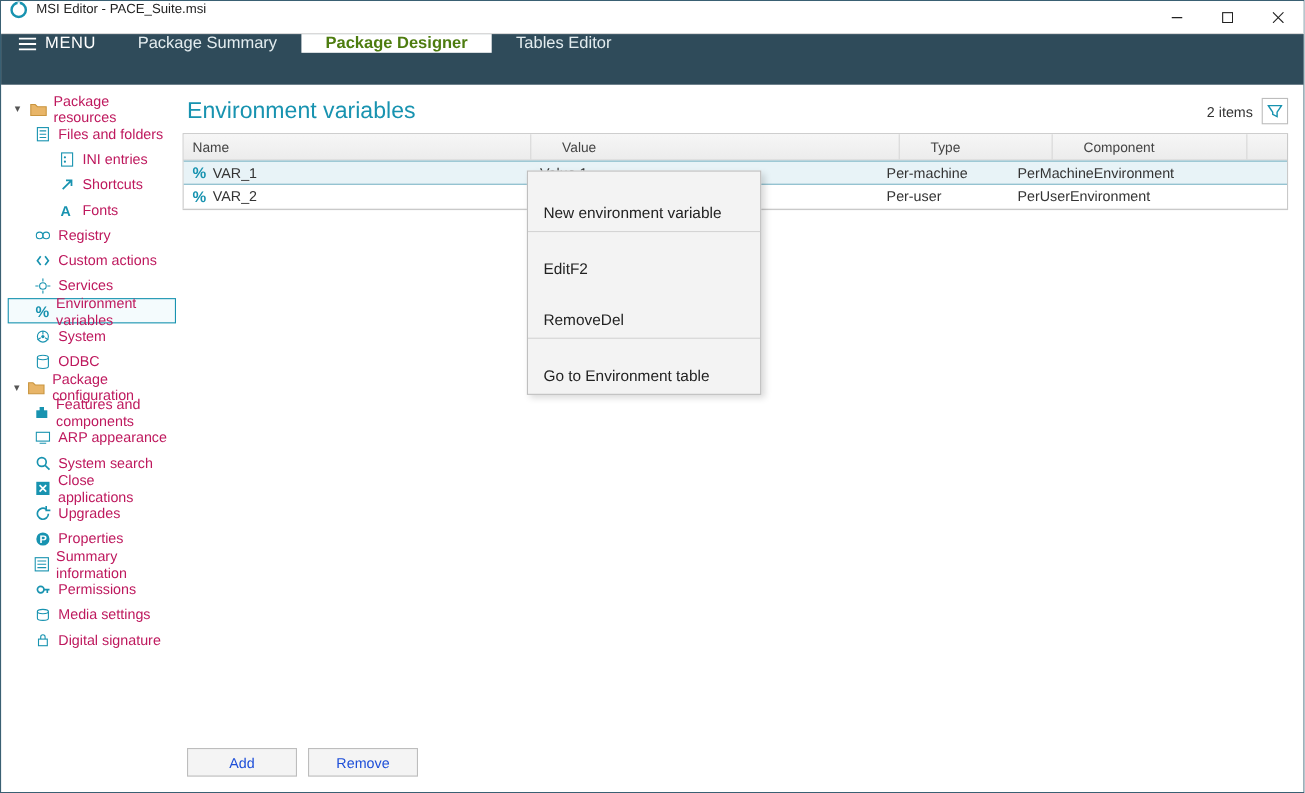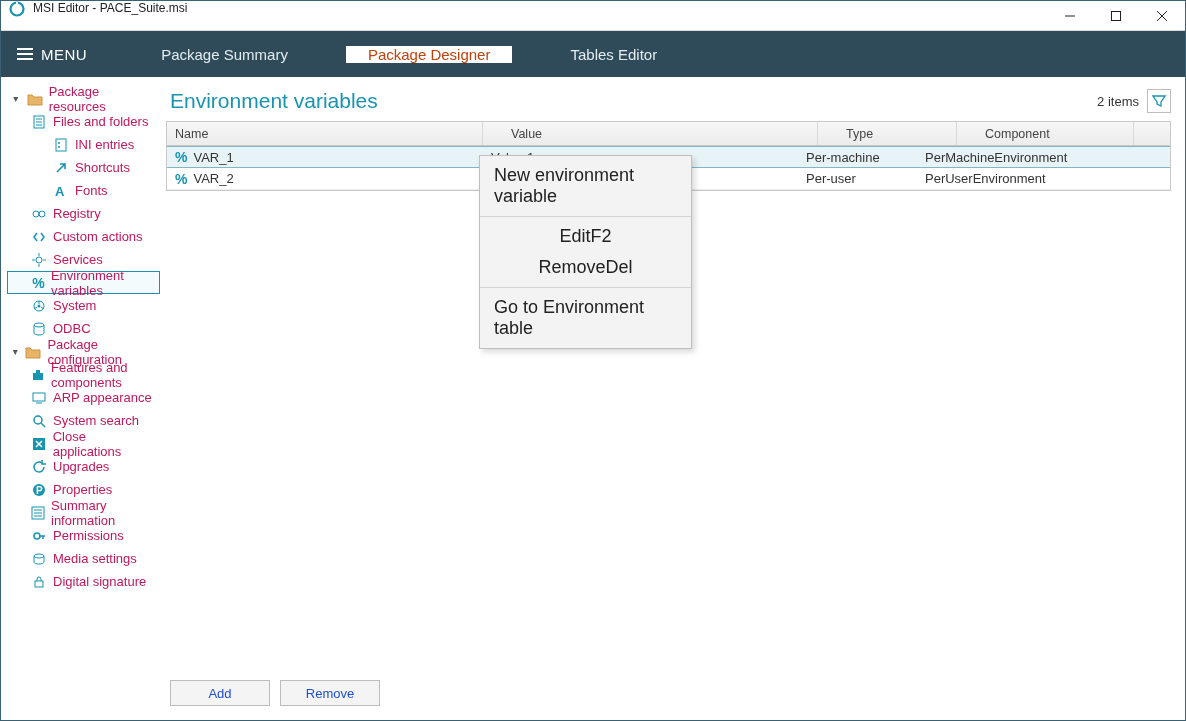--- a/index.html
+++ b/index.html
@@ -4,24 +4,24 @@
 <style>
   * { box-sizing: border-box; margin: 0; padding: 0; }
   html, body { width: 1186px; height: 721px; font-family: "Segoe UI", Arial, sans-serif; font-size: 13px; color: #333; background: #fff; overflow: hidden; }
   .window { width: 1186px; height: 721px; border: 1px solid #3a6073; display: flex; flex-direction: column; background: #fff; }
   
   .titlebar { height: 30px; background: #fff; display: flex; align-items: flex-start; padding: 0 0 0 8px; border-bottom: 1px solid #d9d9d9; }
   .titlebar .app-icon { width: 16px; height: 16px; margin-right: 8px; }
   .titlebar .title { flex: 1; font-size: 12px; color: #222; }
   .titlebar .win-btn { width: 46px; height: 30px; display: flex; align-items: center; justify-content: center; color: #222; }
   
-  .menubar { height: 46px; background: #2f4b5a; display: flex; align-items: center; color: #fff; gap: 36px; }
+  .menubar { height: 46px; background: #2f4b5a; display: flex; align-items: flex-start; color: #fff; }
   .menubar .menu-btn { display: flex; align-items: center; padding: 0 16px; gap: 8px; font-size: 15px; letter-spacing: 0.5px; }
   .menubar .tab { display: flex; align-items: center; padding: 0 22px; font-size: 15px; color: #e3ecef; }
-  .menubar .tab.active { background: #fff; color: #c2410c; }
+  .menubar .tab.active { background: #fff; color: #4d7c0f; font-weight: bold; }
   
   .body { flex: 1; display: flex; overflow: hidden; }
   
   .sidebar { width: 225px; padding: 10px 6px 10px 6px; overflow: auto; }
   .tree-row { display: flex; align-items: center; height: 23px; padding: 0 4px; gap: 6px; border-radius: 0; }
   .tree-row.section { font-size: 13px; }
   .tree-row .caret { width: 10px; display: inline-flex; justify-content: center; color: #555; font-size: 10px; }
   .tree-row .ticon { width: 16px; height: 16px; display: inline-flex; align-items: center; justify-content: center; }
   .tree-row .lbl { color: #be185d; }
   .tree-row.child1 { padding-left: 24px; }
@@ -43,21 +43,21 @@
   .col-value { width: 315px; }
   .col-type { width: 119px; }
   .col-comp { width: 157px; }
   .col-last { flex:1; border-right: none; }
   .tbody .tr { display: flex; height: 22px; align-items: center; border-bottom: 1px solid #eee; }
   .tbody .tr.sel { background: #e8f3f7; border-top:1px solid #7fb7c7; border-bottom:1px solid #7fb7c7; }
   .td { padding: 0 8px; font-size: 13px; display:flex; align-items:center; gap:6px; }
   .pct-ico { color:#1893b0; font-weight:700; font-size:14px; }
   
   .ctx { position: absolute; left: 479px; top: 155px; width: 213px; background:#f3f3f3; border:1px solid #bfbfbf; box-shadow: 3px 3px 6px rgba(0,0,0,0.15); padding: 4px 0; }
-  .ctx .mi { display:flex; align-items:center; justify-content:center; padding: 5px 14px; font-size:18px; color:#222; }
+  .ctx .mi { display:flex; align-items:center; justify-content:flex-start; padding: 5px 14px; font-size:14px; color:#222;margin-top:20px; }
   .ctx hr { border:none; border-top:1px solid #d4d4d4; margin:4px 0; }
   
   .footer { display:flex; gap:10px; padding: 10px 0 4px 4px; }
   .btn { width: 100px; height: 26px; border:1px solid #bdbdbd; background:#f4f4f4; display:flex; align-items:center; justify-content:center; font-size:13px; color:#1d4ed8; }
   svg { display:block; }
 </style>
 </head>
 <body>
 
 <div class="window">

